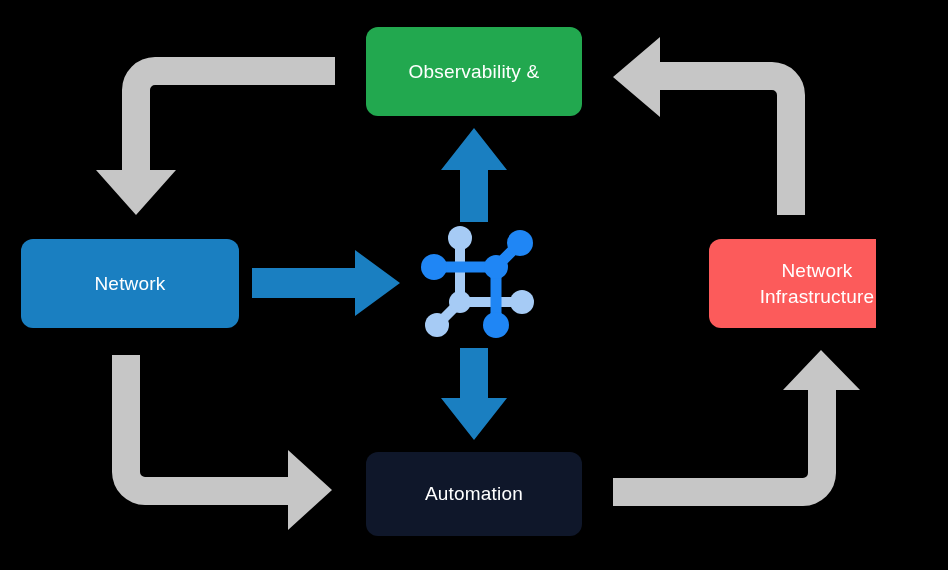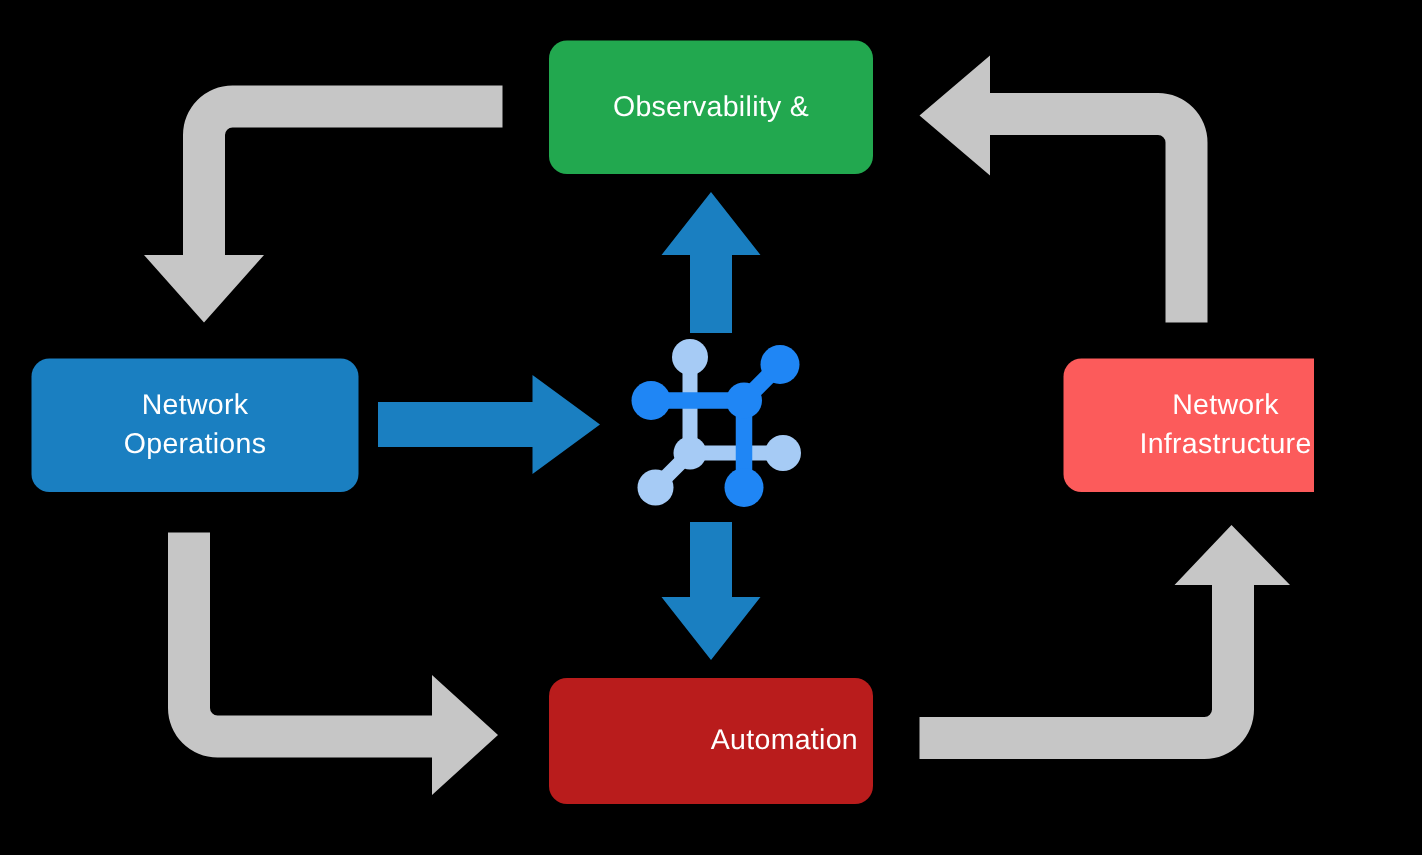--- a/index.html
+++ b/index.html
@@ -30,21 +30,21 @@
     font-weight: 400;
     letter-spacing: 0.2px;
     box-sizing: border-box;
     padding: 6px 10px;
   }
   .node-box span { display: block; }
 
   #box-observability { left: 366px; top: 27px;  width: 216px; height: 89px; background: #22a84f; }
   #box-network-ops   { left: 21px;  top: 239px; width: 218px; height: 89px; background: #1a7fc1; }
   #box-network-infra { left: 709px; top: 239px; width: 216px; height: 89px; background: #fc5b5b; }
-  #box-automation    { left: 366px; top: 452px; width: 216px; height: 84px; background: #b91c1c; justify-content: flex-end; }
+  #box-automation    { left: 366px; top: 452px; width: 216px; height: 84px; background: #0f172a; }
 
   .svg-layer {
     position: absolute;
     left: 0; top: 0;
     width: 948px;
     height: 570px;
   }
 </style>
 </head>
 <body>
@@ -113,21 +113,20 @@
 
   <div class="node-box" id="box-observability">
     <div>
       <span>Observability &amp;</span>
     </div>
   </div>
 
   <div class="node-box" id="box-network-ops">
     <div>
       <span>Network</span>
-      <span>Operations</span>
     </div>
   </div>
 
   <div class="node-box" id="box-network-infra">
     <div>
       <span>Network</span>
       <span>Infrastructure</span>
     </div>
   </div>
 

